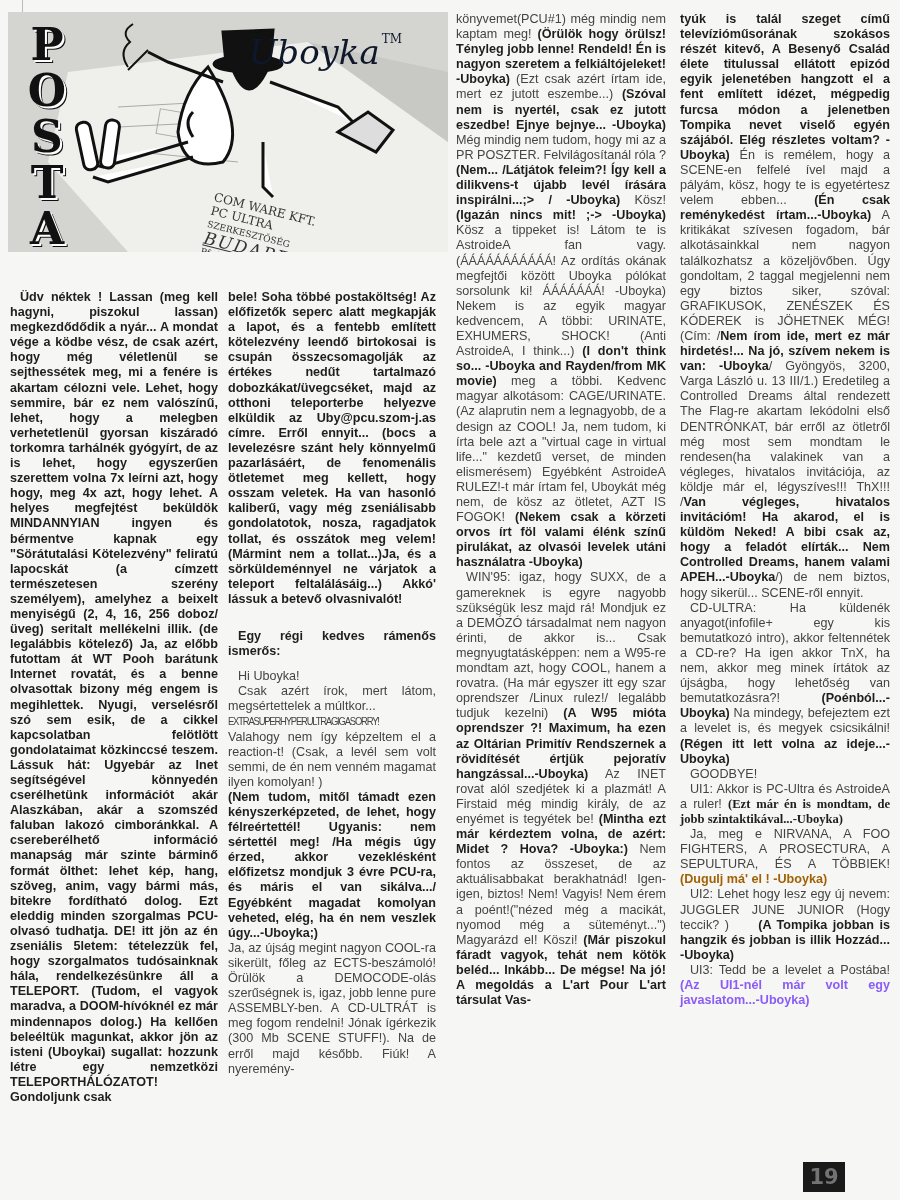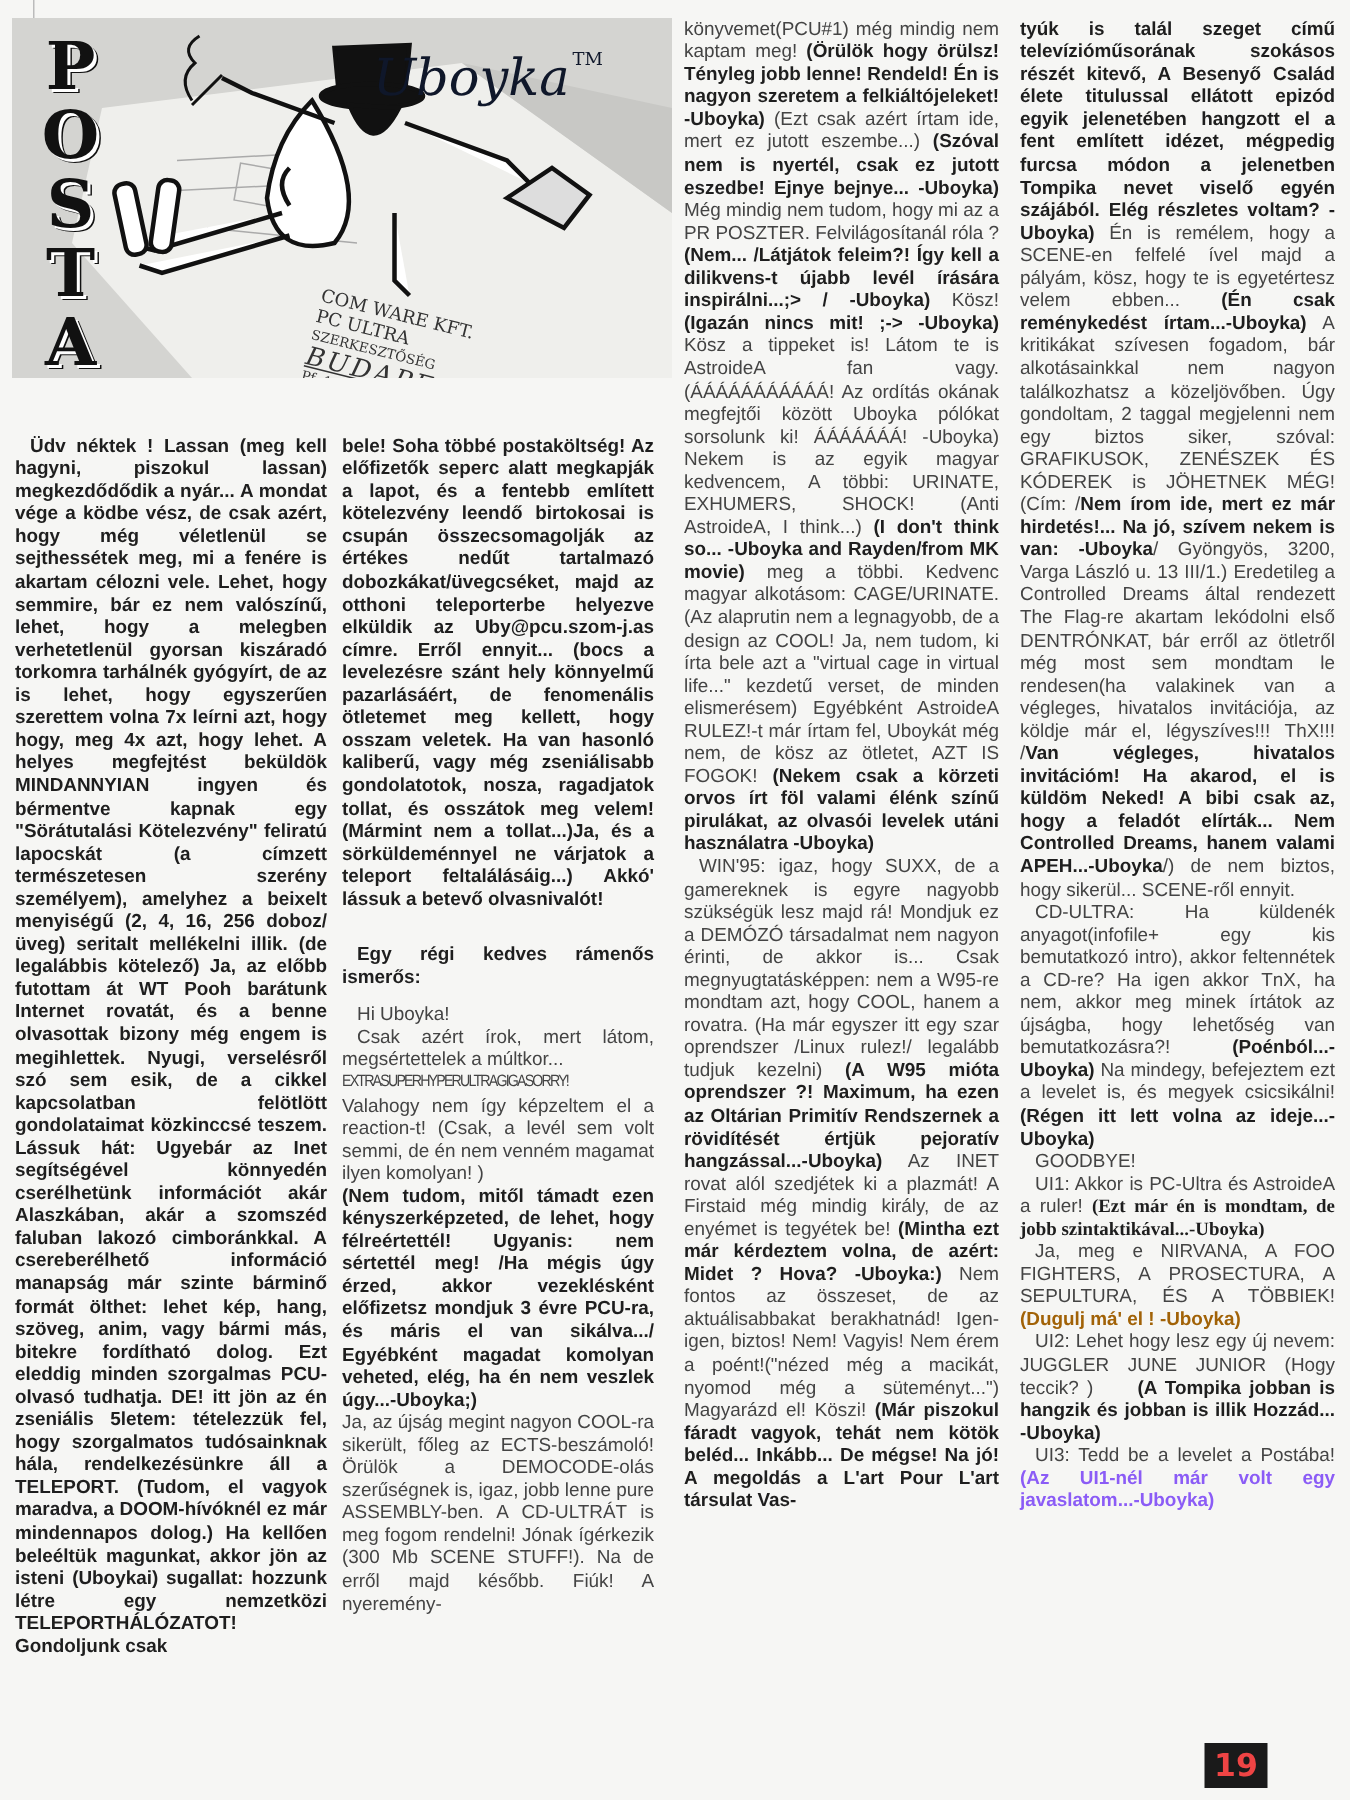--- a/index.html
+++ b/index.html
@@ -52,21 +52,21 @@
   .col .light { color: #444; }
   .col1 { left: 10px; top: 290px; width: 208px; font-weight: bold; }
   .col2 { left: 228px; top: 290px; width: 208px; }
   .col3 { left: 456px; top: 12px; width: 210px; }
   .col4 { left: 680px; top: 12px; width: 210px; }
   .col .gap { height: 22px; }
   .col .gap-s { height: 10px; }
   .sorry { font-size: 11px; letter-spacing: -1.4px; font-family: "Liberation Sans Narrow", "Liberation Sans", sans-serif; transform: scaleX(0.86); transform-origin: left; display: block; white-space: nowrap; }
   .page-num {
     position: absolute; left: 803px; top: 1162px; width: 42px; height: 30px;
-    background: #1a1a1a; color: #ef4444;
+    background: #1a1a1a; color: #737373;
     font-family: "DejaVu Sans", sans-serif; font-weight: bold; font-size: 21px;
     display: flex; align-items: center; justify-content: center;
   }
 </style>
 </head>
 <body>
 
 <div class="page">
   <div class="header-rule"></div>
 

